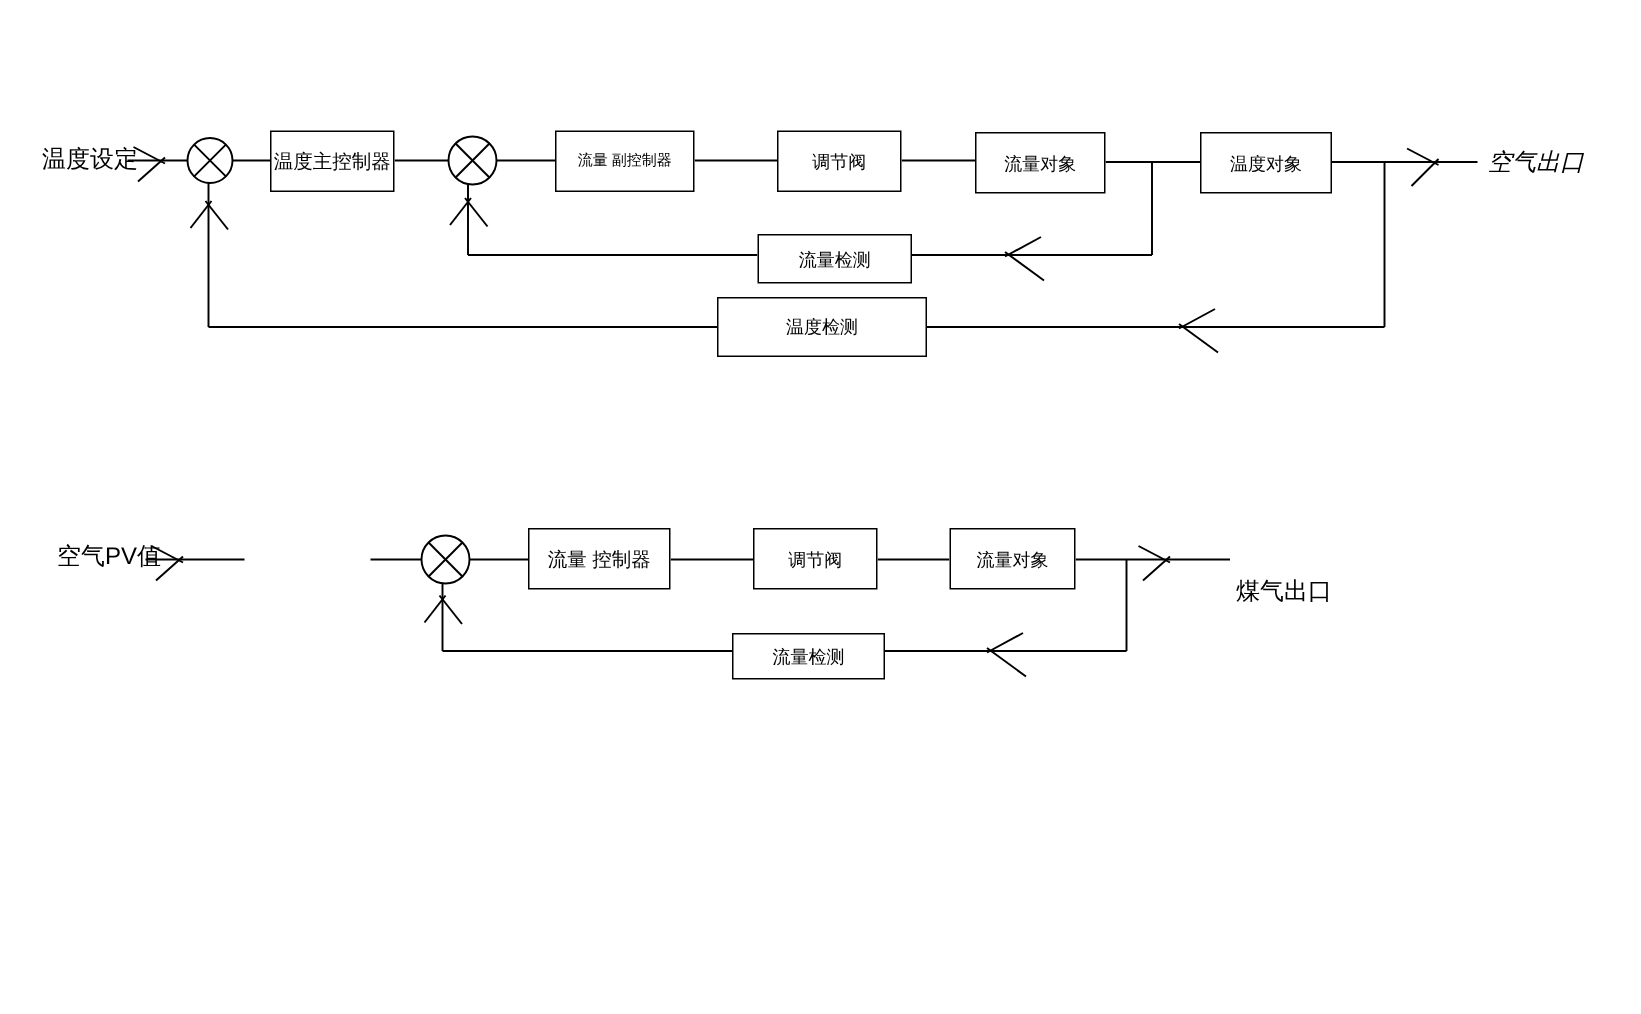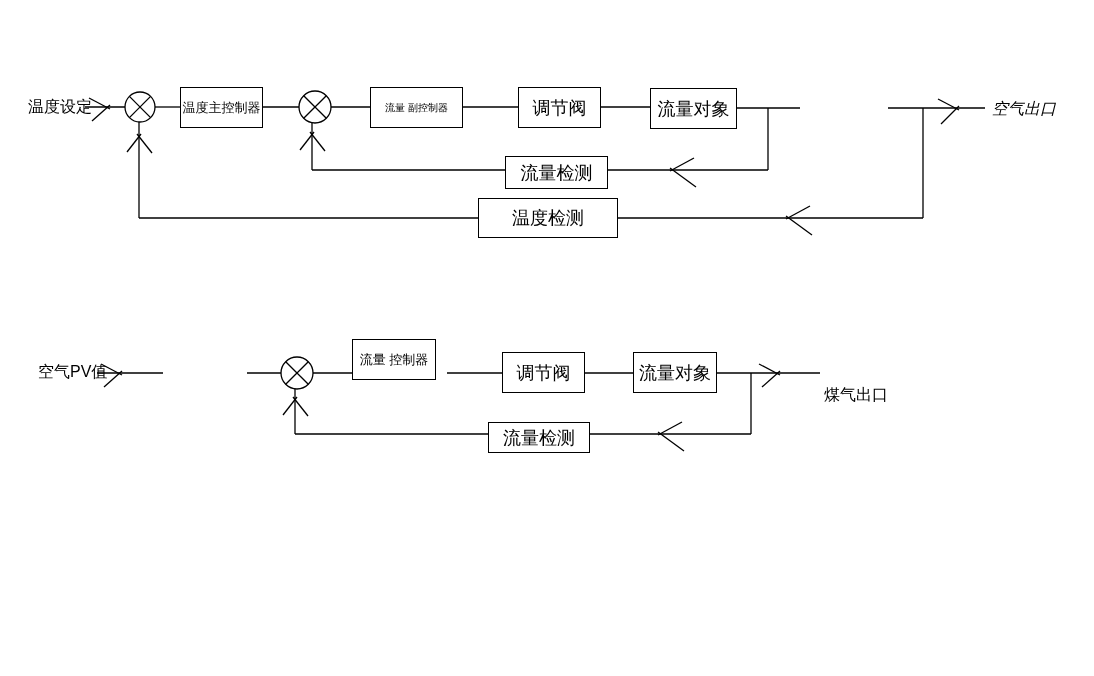--- a/index.html
+++ b/index.html
@@ -10,37 +10,37 @@
     font-family:"Liberation Sans","DejaVu Sans",sans-serif;
     color:#000000;
     overflow:hidden;
   }
   #wires{position:absolute;left:0;top:0;width:1094px;height:676px;}
   .blk{
     position:absolute;
     border:1.5px solid #000000;
     background:#ffffff;
     display:flex;align-items:center;justify-content:center;
-    font-size:18px;line-height:1;white-space:pre;
+    font-size:12px;line-height:1;white-space:pre;
     box-sizing:border-box;
   }
   .lbl{
     position:absolute;
     font-size:16px;line-height:16px;white-space:pre;
   }
   
   .b1{left:180px;top:87px;width:83px;height:41px;font-size:13px;}
   .b2{left:370px;top:87px;width:93px;height:41px;font-size:10px;}
   .b3{left:518px;top:87px;width:83px;height:41px;}
   .b4{left:650px;top:88px;width:87px;height:41px;}
   .b5{left:800px;top:88px;width:88px;height:41px;}
   .b6{left:505px;top:156px;width:103px;height:33px;}
   .b7{left:478px;top:198px;width:140px;height:40px;}
   .b8{left:163px;top:351px;width:84px;height:41px;}
-  .b9{left:352px;top:339px;width:84px;height:41px;font-size:13px;}
+  .b9{left:352px;top:352px;width:95px;height:41px;font-size:13px;}
   .b10{left:502px;top:352px;width:83px;height:41px;}
   .b11{left:633px;top:352px;width:84px;height:41px;}
   .b12{left:488px;top:422px;width:102px;height:31px;}
   .t1{left:28px;top:99px;}
   .t2{left:992px;top:101px;font-style:italic;}
   .t3{left:38px;top:364px;}
   .t4{left:824px;top:366px;margin-top:21px;}
 </style>
 </head>
 <body>
@@ -148,20 +148,23 @@
   </div>
   <div class="blk b2">
     <span>流量 副控制器</span>
   </div>
   <div class="blk b3">
     <span>调节阀</span>
   </div>
   <div class="blk b4">
     <span>流量对象</span>
   </div>
+  <div class="blk b5">
+    <span>温度对象</span>
+  </div>
   <div class="blk b6">
     <span>流量检测</span>
   </div>
   <div class="blk b7">
     <span>温度检测</span>
   </div>
 
   <div class="blk b9">
     <span>流量 控制器</span>
   </div>

